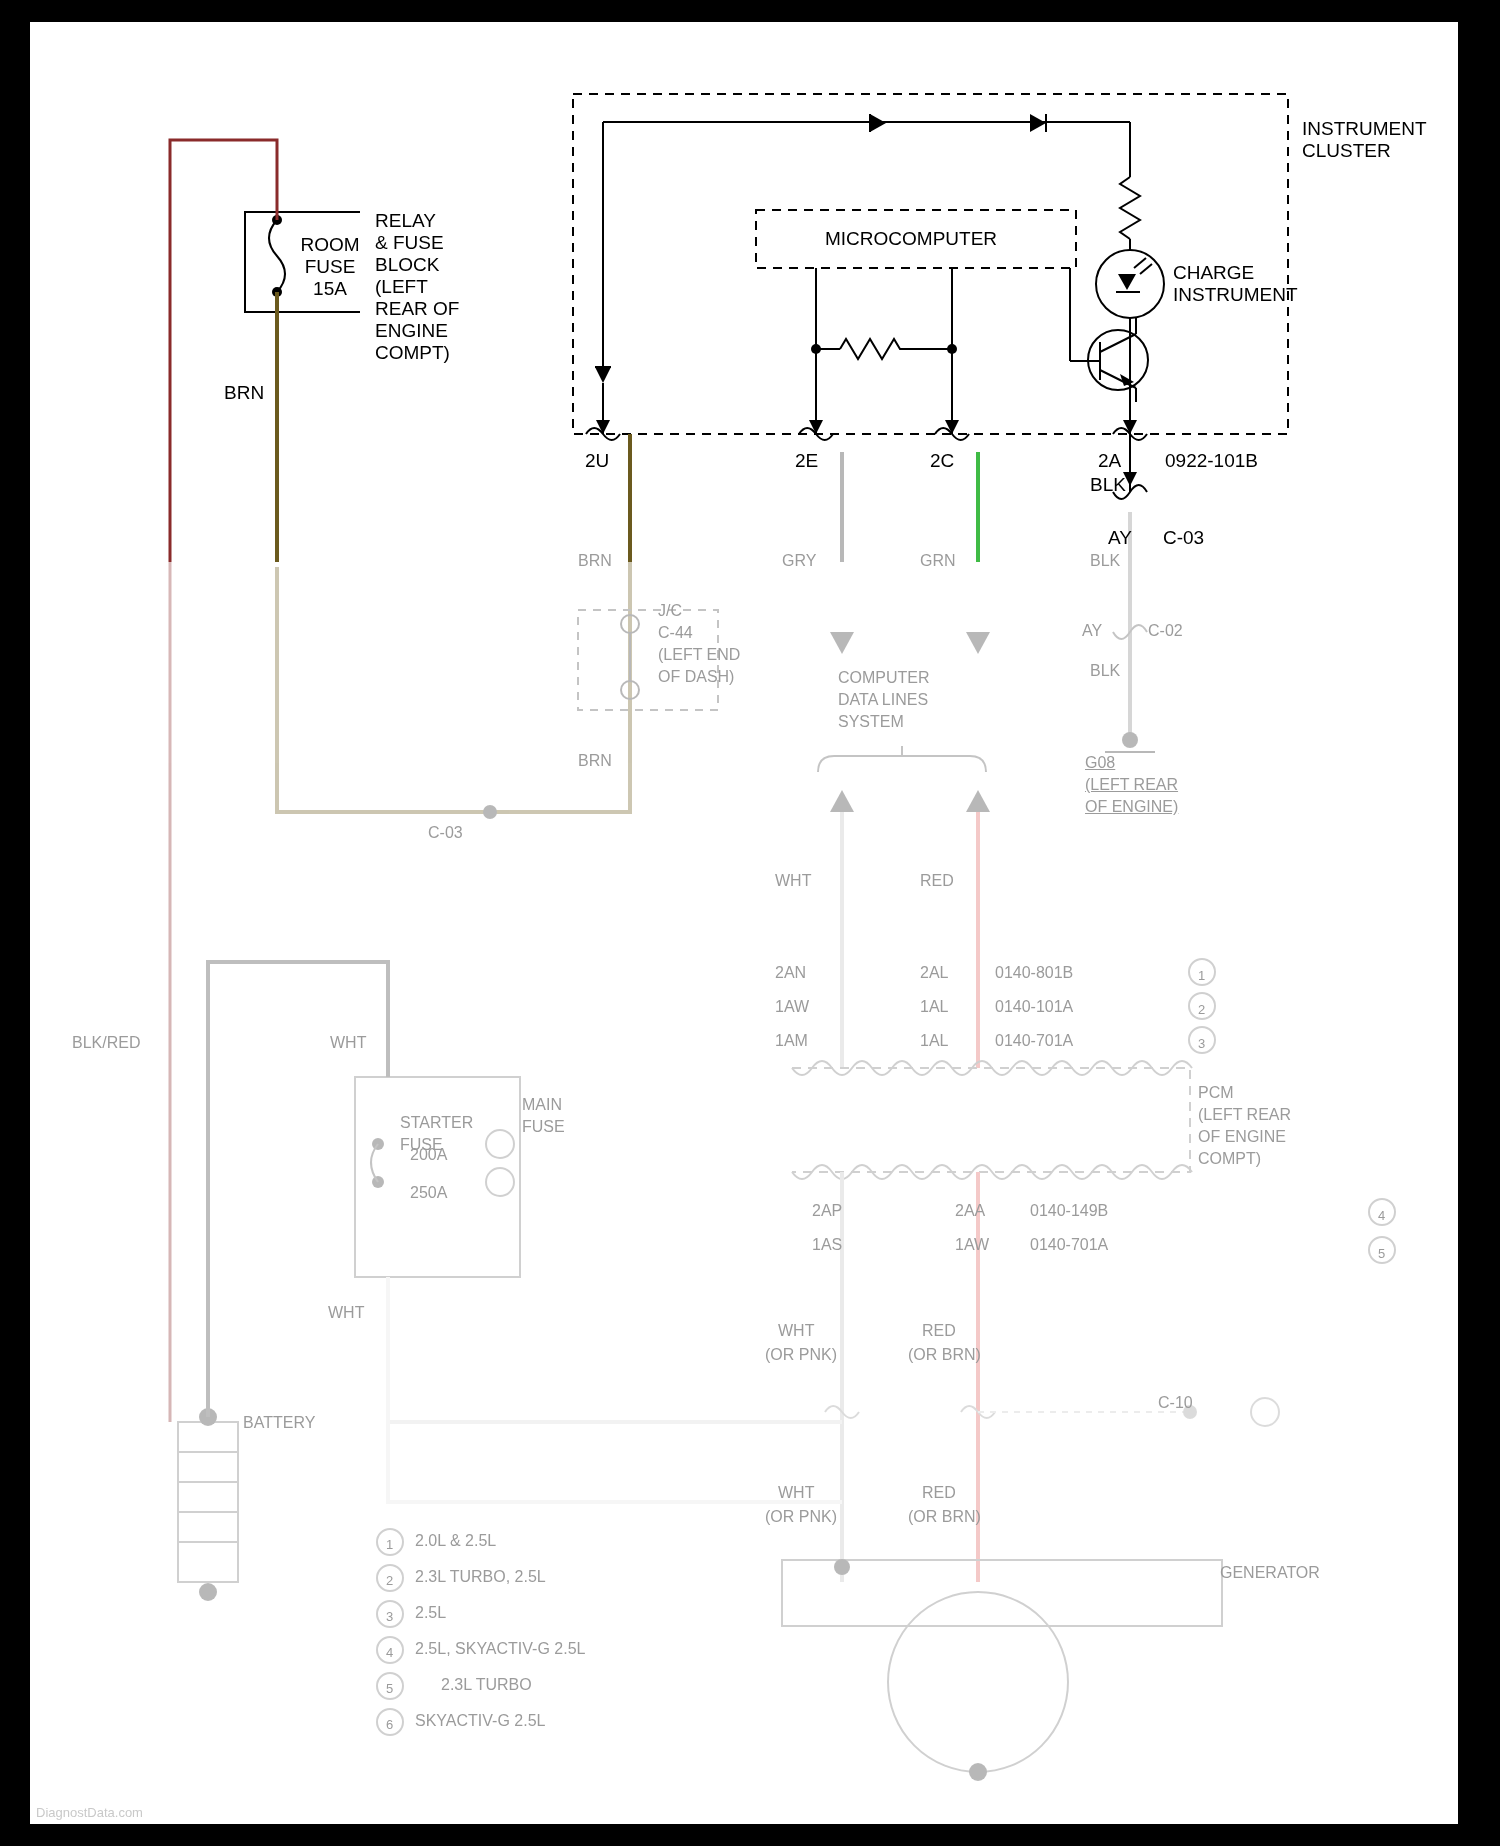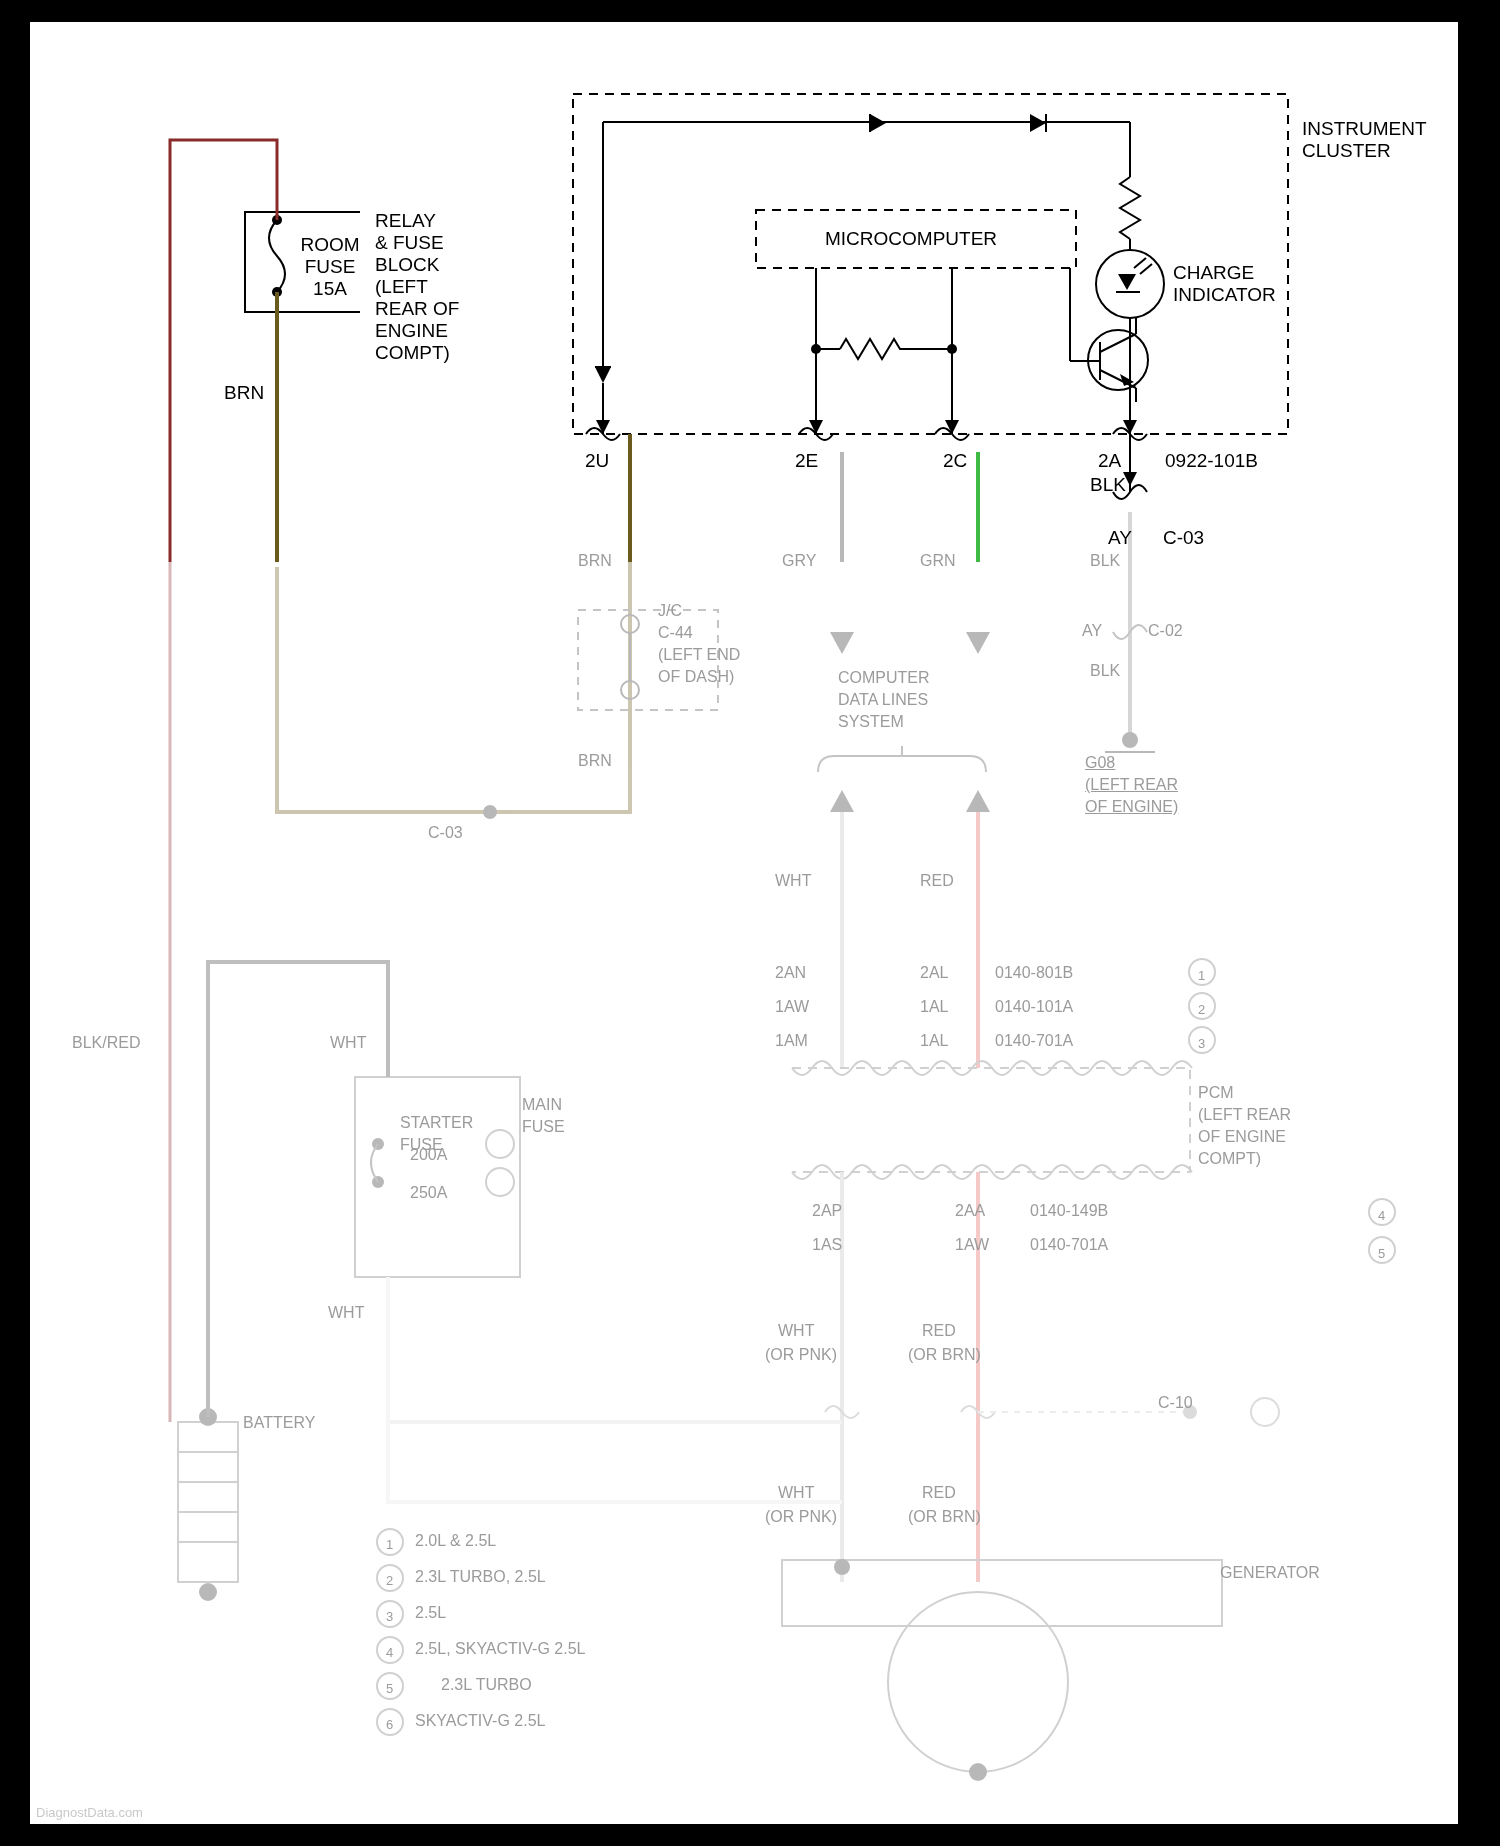--- a/index.html
+++ b/index.html
@@ -218,37 +218,37 @@
 
         <circle cx="1352" cy="1190" r="13" stroke="#777"></circle>
         <circle cx="1352" cy="1228" r="13" stroke="#777"></circle>
       </g>
     </svg>
 
     <div class="txt" style="left:1272px; top:96px;">INSTRUMENT
 CLUSTER</div>
     <div class="txt" style="left:795px; top:206px;">MICROCOMPUTER</div>
     <div class="txt" style="left:1143px; top:240px;">CHARGE
-INDICATOR</div>
+INSTRUMENT</div>
 
     <div class="txt" style="left:255px; top:212px; text-align:center; width:90px;">ROOM
 FUSE
 15A</div>
     <div class="txt" style="left:345px; top:188px;">RELAY
 &amp; FUSE
 BLOCK
 (LEFT
 REAR OF
 ENGINE
 COMPT)</div>
     <div class="txt" style="left:194px; top:360px;">BRN</div>
 
     <div class="txt" style="left:555px; top:428px;">2U</div>
     <div class="txt" style="left:765px; top:428px;">2E</div>
-    <div class="txt" style="left:900px; top:428px;margin-left:13px;">2C</div>
+    <div class="txt" style="left:900px; top:428px;">2C</div>
     <div class="txt" style="left:1068px; top:428px;">2A</div>
     <div class="txt" style="left:1060px; top:452px;">BLK</div>
     <div class="txt" style="left:1135px; top:428px;">0922-101B</div>
     <div class="txt" style="left:1078px; top:505px;">AY</div>
     <div class="txt" style="left:1133px; top:505px;">C-03</div>
 
     <div class="txt sm faint" style="left:548px; top:528px;">BRN</div>
     <div class="txt sm faint" style="left:548px; top:728px;">BRN</div>
     <div class="txt sm faint" style="left:752px; top:528px;">GRY</div>
     <div class="txt sm faint" style="left:890px; top:528px;">GRN</div>

